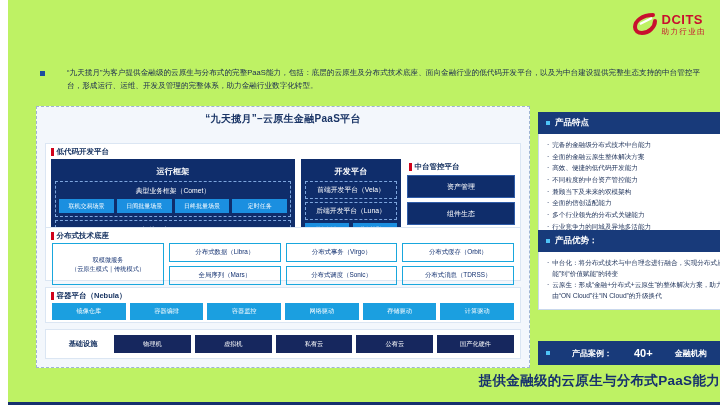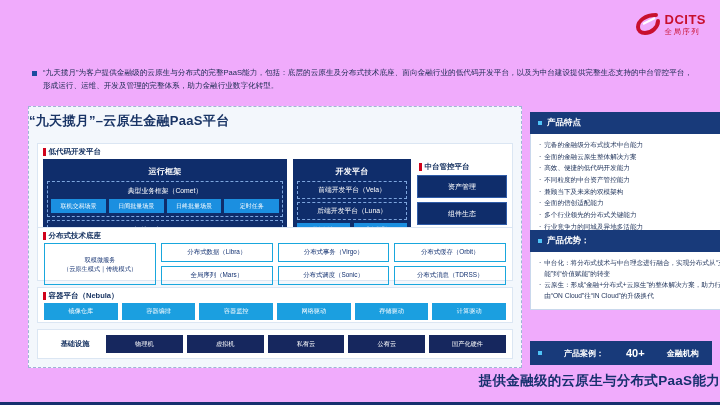--- a/index.html
+++ b/index.html
@@ -2,51 +2,51 @@
 <html><head>
 <meta charset="utf-8">
 <style>
   html,body{margin:0;padding:0;}
   body{
     width:720px;height:405px;overflow:hidden;
     background:#ffffff;
     font-family:"Liberation Sans","DejaVu Sans",sans-serif;
     position:relative;
   }
-  .slide{position:absolute;inset:0;background:#f0abfc;}
+  .slide{position:absolute;inset:0;background:#bef264;margin-left:8px;}
 
   
   .logo{position:absolute;right:14px;top:12px;display:flex;align-items:center;gap:4px;}
   .logo-mark{width:26px;height:24px;position:relative;}
   .logo-mark svg{display:block;}
   .logo-txt{display:flex;flex-direction:column;line-height:1;}
   .logo-en{font-size:13px;font-weight:bold;color:#c8102e;letter-spacing:.5px;}
   .logo-cn{font-size:7.5px;color:#c8102e;letter-spacing:1.4px;margin-top:2px;}
 
   .page-title{
     position:absolute;left:32px;top:30px;
     font-size:24px;font-weight:bold;color:#123070;letter-spacing:.5px;
     white-space:nowrap;
   }
 
   .intro{
     position:absolute;left:32px;top:66px;width:660px;
-    display:flex;gap:6px;align-items:flex-start;
+    display:flex;gap:22px;align-items:flex-start;
   }
   .intro-bullet{width:5px;height:5px;background:#1d4d9f;margin-top:5px;flex:0 0 auto;}
   .intro-text{font-size:7.6px;line-height:1.75;color:#1a2a50;text-align:justify;}
 
   
   .frame{
     position:absolute;left:28px;top:106px;width:494px;height:262px;
     border:1px dashed #9fb4d4;background:#f3f7fc;
     box-sizing:border-box;
   }
   .frame-title{
-    text-align:left;font-size:13px;color:#1a3566;font-weight:bold;
+    text-align:center;font-size:10px;color:#1a3566;font-weight:bold;
     margin-top:5px;letter-spacing:.3px;
   }
 
   .section{
     position:absolute;left:8px;right:8px;
     background:#ffffff;border:1px solid #dbe6f3;box-sizing:border-box;
   }
   .sec-label{
     display:flex;align-items:center;gap:3px;
     font-size:7.5px;font-weight:bold;color:#14305f;
@@ -54,21 +54,21 @@
   }
   .sec-label::before{
     content:"";width:2.5px;height:8px;background:#d0021b;display:inline-block;
   }
 
   
   .row-top{top:36px;height:92px;left:8px;right:8px;position:absolute;
            background:#fff;border:1px solid #dbe6f3;box-sizing:border-box;}
   .row-top-inner{display:flex;gap:6px;padding:0 5px 5px 5px;}
   .col-lowcode{width:244px;}
-  .col-dev{width:118px;}
+  .col-dev{width:100px;}
   .navy-box{background:#0f2d6b;padding:4px;box-sizing:border-box;}
   .navy-head{
     color:#fff;font-size:8px;font-weight:bold;text-align:center;
     padding:3px 0 4px;letter-spacing:.3px;
   }
   .dash-group{
     border:1px dashed #7ea6de;padding:3px;margin-bottom:3px;box-sizing:border-box;
   }
   .dash-group:last-child{margin-bottom:0;}
   .grp-title{color:#fff;font-size:6.8px;text-align:center;padding:1px 0 3px;}
@@ -180,21 +180,21 @@
 
   <div class="logo">
     <span class="logo-mark">
       <svg width="26" height="24" viewBox="0 0 26 24">
         <path d="M21 3 C10 3 3 9 3 15 C3 19 6 21 10 21 C17 21 23 15 23 9" fill="none" stroke="#c8102e" stroke-width="4" stroke-linecap="round"></path>
         <path d="M8 12 L20 6" stroke="#ffffff" stroke-width="2"></path>
       </svg>
     </span>
     <span class="logo-txt">
       <span class="logo-en">DCITS</span>
-      <span class="logo-cn">全局序列</span>
+      <span class="logo-cn">助力行业由</span>
     </span>
   </div>
 
 
   <div class="intro">
     <span class="intro-bullet"></span>
     <span class="intro-text">“九天揽月”为客户提供金融级的云原生与分布式的完整PaaS能力，包括：底层的云原生及分布式技术底座、面向金融行业的低代码开发平台，以及为中台建设提供完整生态支持的中台管控平台，形成运行、运维、开发及管理的完整体系，助力金融行业数字化转型。</span>
   </div>
 
   <div class="frame">

